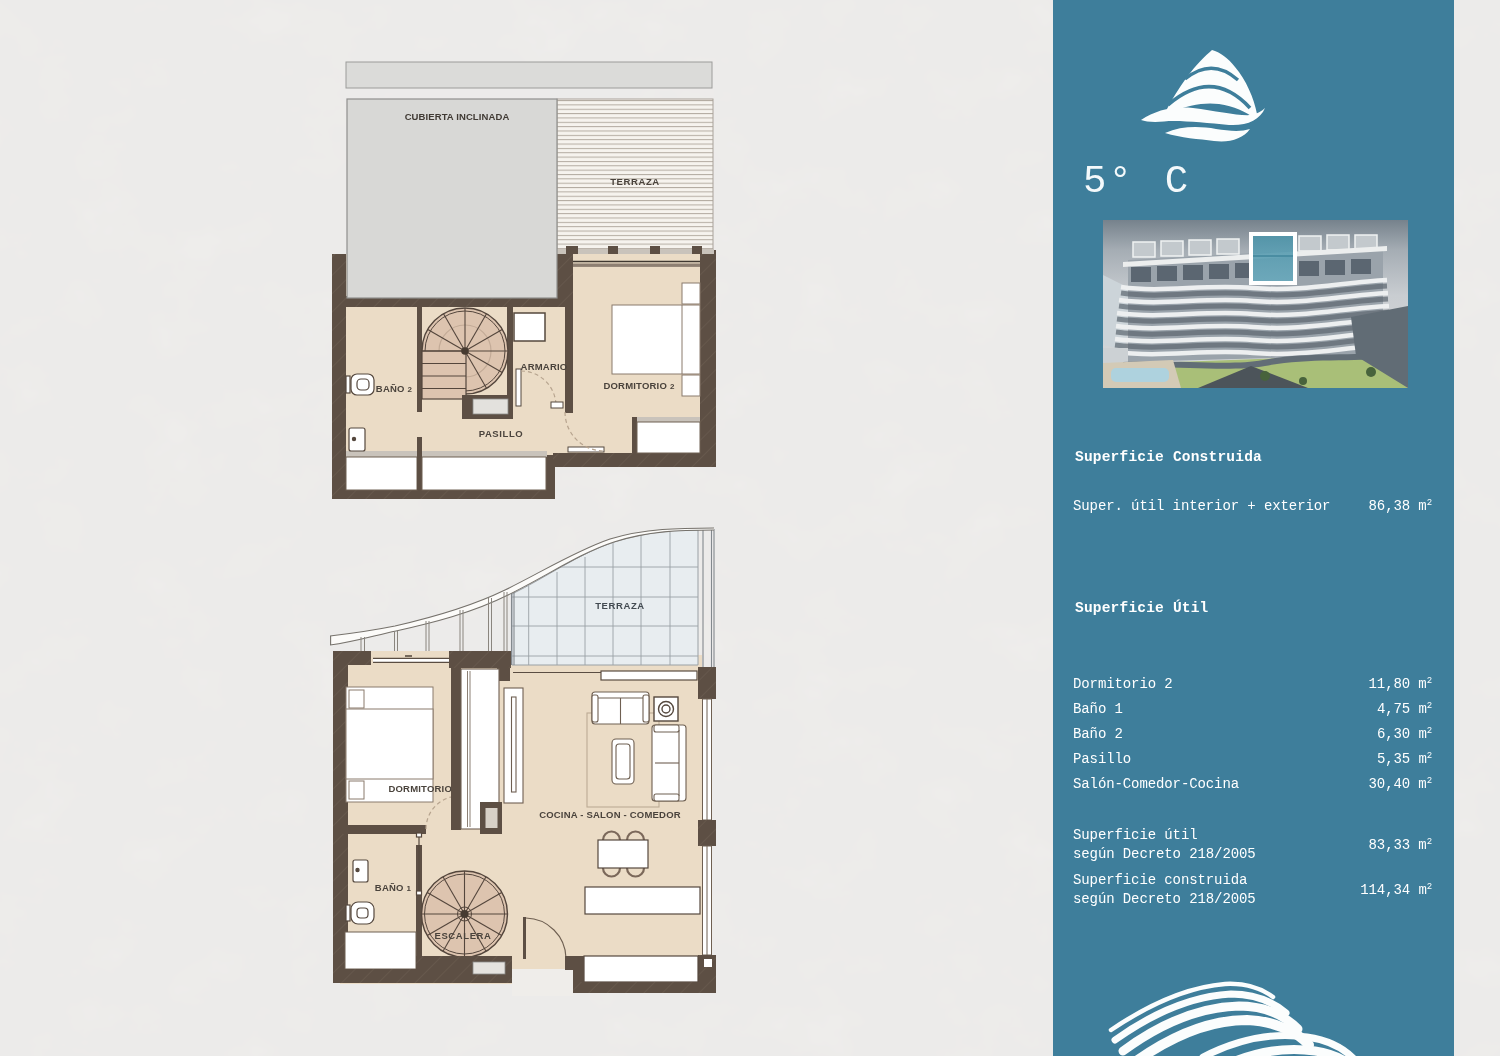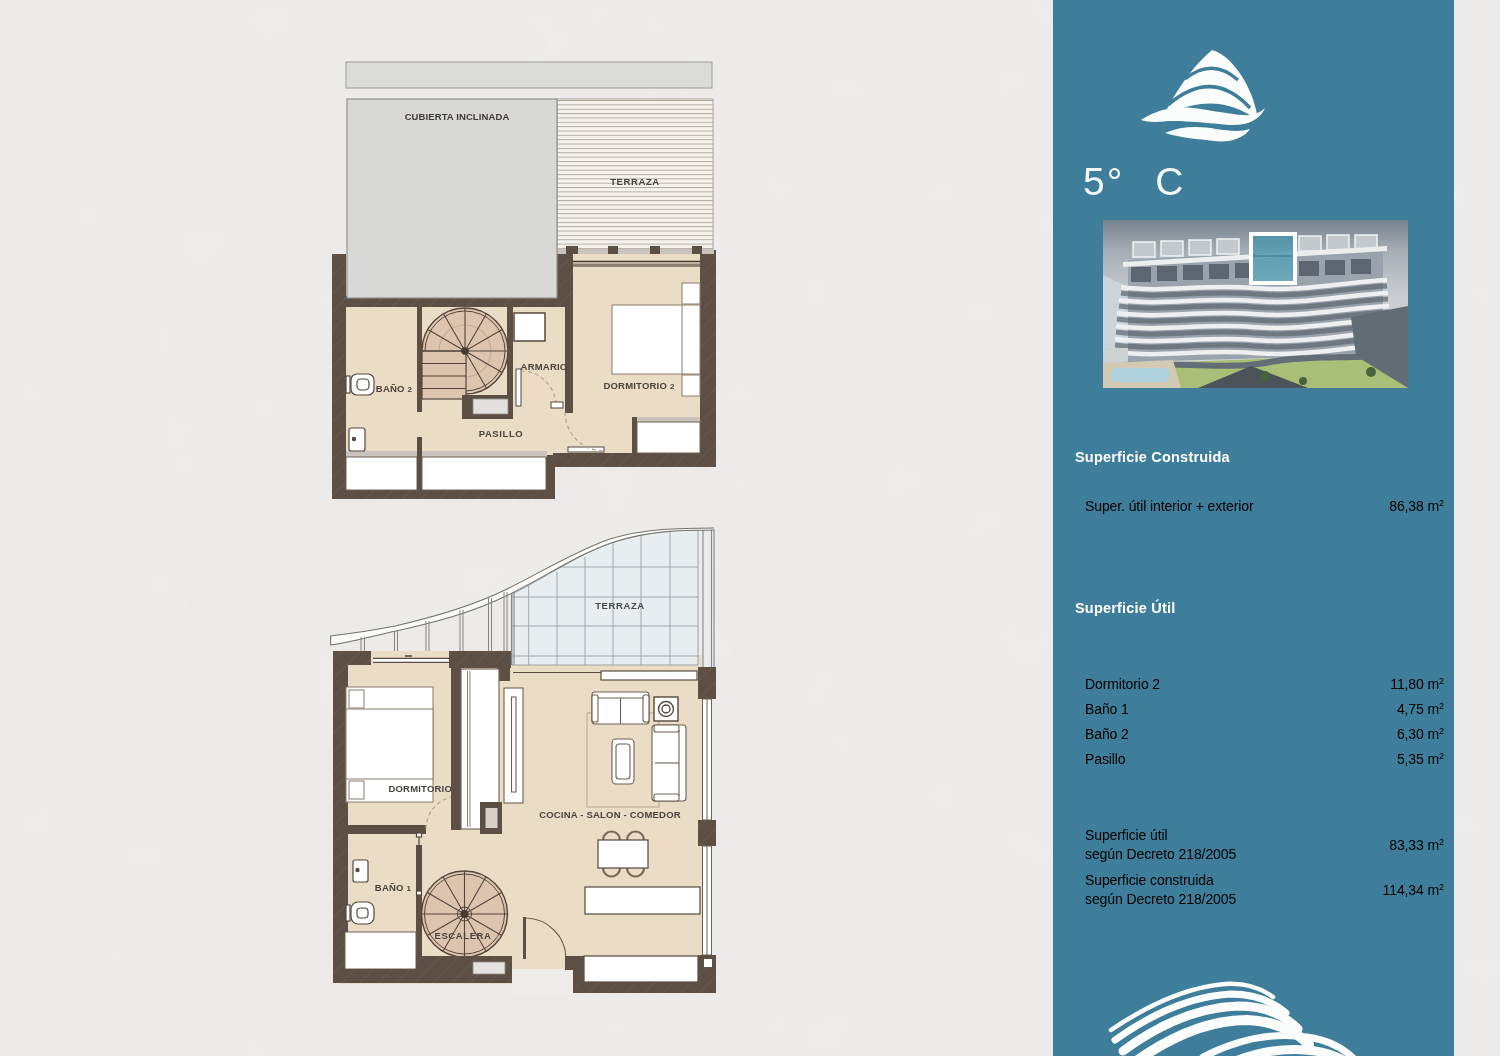--- a/index.html
+++ b/index.html
@@ -1,26 +1,26 @@
 <!DOCTYPE html>
 <html><head>
 <meta charset="utf-8">
 <style>
   html,body{margin:0;padding:0;}
   body{width:1500px;height:1056px;position:relative;overflow:hidden;
        font-family:"Liberation Sans", sans-serif;background:#efedea;}
   #paper{position:absolute;left:0;top:0;width:1500px;height:1056px;}
   #plans{position:absolute;left:0;top:0;width:1500px;height:1056px;}
   #sidebar{position:absolute;left:1053px;top:0;width:401px;height:1056px;
-           background:#3e7e9b;overflow:hidden;}
+           background:#3e7e9b;overflow:hidden;font-family:Liberation Mono, monospace;}
   .unit{position:absolute;left:30px;top:160px;color:#f4f9fb;font-size:39px;
         letter-spacing:2px;font-weight:400;}
   .shead{position:absolute;left:22px;color:#ffffff;font-size:14.5px;font-weight:700;
          letter-spacing:0.2px;}
-  .row{position:absolute;left:32px;width:359px;color:#000000;font-size:14px;
+  .row{position:absolute;left:20px;width:359px;color:#ffffff;font-size:14px;
        letter-spacing:-0.1px;line-height:19px;}
   .row .v{position:absolute;right:0;top:0;}
   .sup{font-size:9px;vertical-align:5px;line-height:0;display:inline-block;}
 </style>
 </head>
 <body>
 
 <svg id="paper" width="1500" height="1056">
   <defs>
     <filter id="grain" x="0" y="0" width="100%" height="100%">
@@ -527,20 +527,21 @@
 
   <div class="shead" style="top:449px">Superficie Construida</div>
 
   <div class="row" style="top:497px">Super. útil interior + exterior<span class="v">86,38 m<span class="sup">2</span></span></div>
 
   <div class="shead" style="top:600px">Superficie Útil</div>
   <div class="row" style="top:675px">Dormitorio 2<span class="v">11,80 m<span class="sup">2</span></span></div>
   <div class="row" style="top:700px">Baño 1<span class="v">4,75 m<span class="sup">2</span></span></div>
   <div class="row" style="top:725px">Baño 2<span class="v">6,30 m<span class="sup">2</span></span></div>
   <div class="row" style="top:750px">Pasillo<span class="v">5,35 m<span class="sup">2</span></span></div>
+  <div class="row" style="top:775px">Salón-Comedor-Cocina<span class="v">30,40 m<span class="sup">2</span></span></div>
   <div class="row" style="top:826px">Superficie útil<br>según Decreto 218/2005<span class="v" style="top:10px">83,33 m<span class="sup">2</span></span></div>
   <div class="row" style="top:871px">Superficie construida<br>según Decreto 218/2005<span class="v" style="top:10px">114,34 m<span class="sup">2</span></span></div>
 
   <svg width="401" height="146" style="position:absolute;left:0;top:910px" viewBox="0 0 401 146">
     <g id="waves" stroke="#fbfdfd" fill="none" stroke-linecap="round">
       <path d="M 58 120 C 95 95 135 77 172 74 C 192 73 208 78 220 87" stroke-width="4.5"></path>
       <path d="M 62 130 C 100 103 140 86 178 84 C 202 84 220 92 233 103" stroke-width="7"></path>
       <path d="M 70 141 C 108 113 148 97 186 96 C 212 96 232 106 245 119" stroke-width="9"></path>
       <path d="M 82 152 C 120 125 158 110 194 110 C 222 111 244 122 256 135" stroke-width="10"></path>
       <path d="M 150 147 C 185 129 220 122 254 127 C 275 130 290 138 300 148" stroke-width="7"></path>

